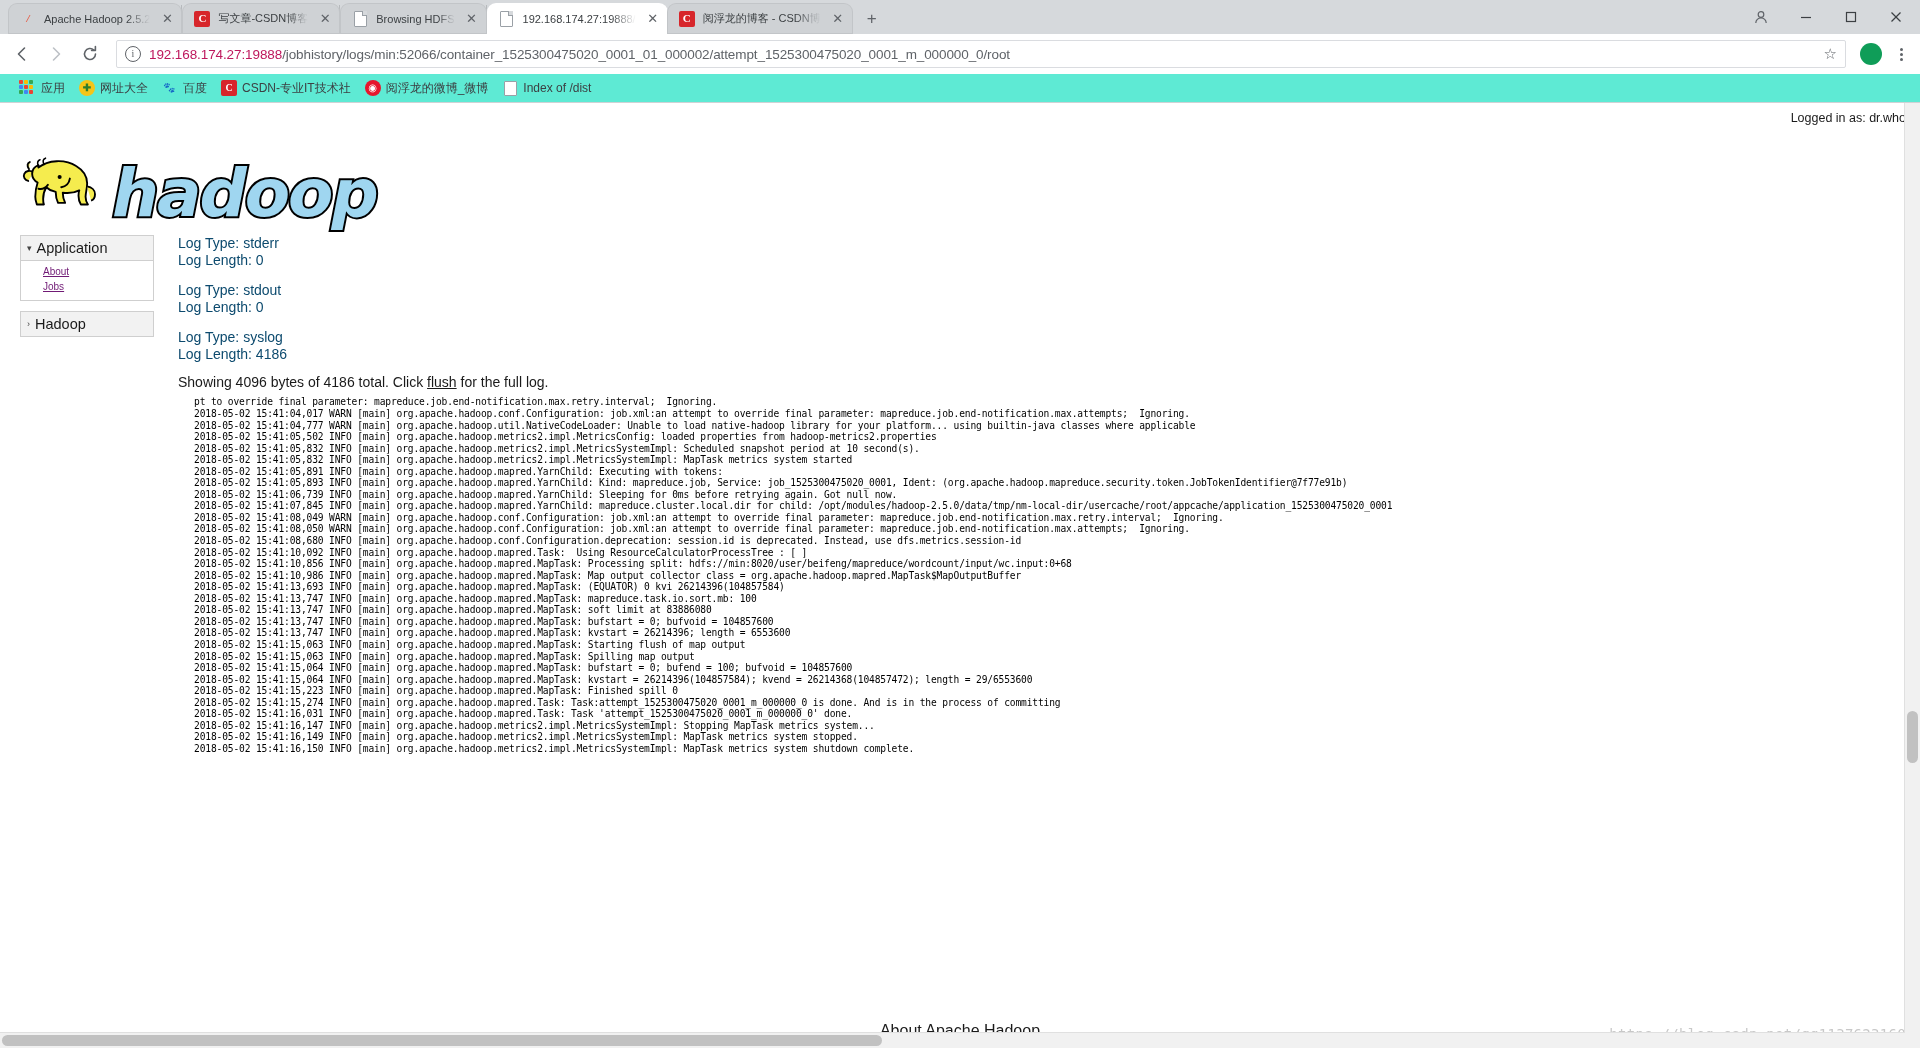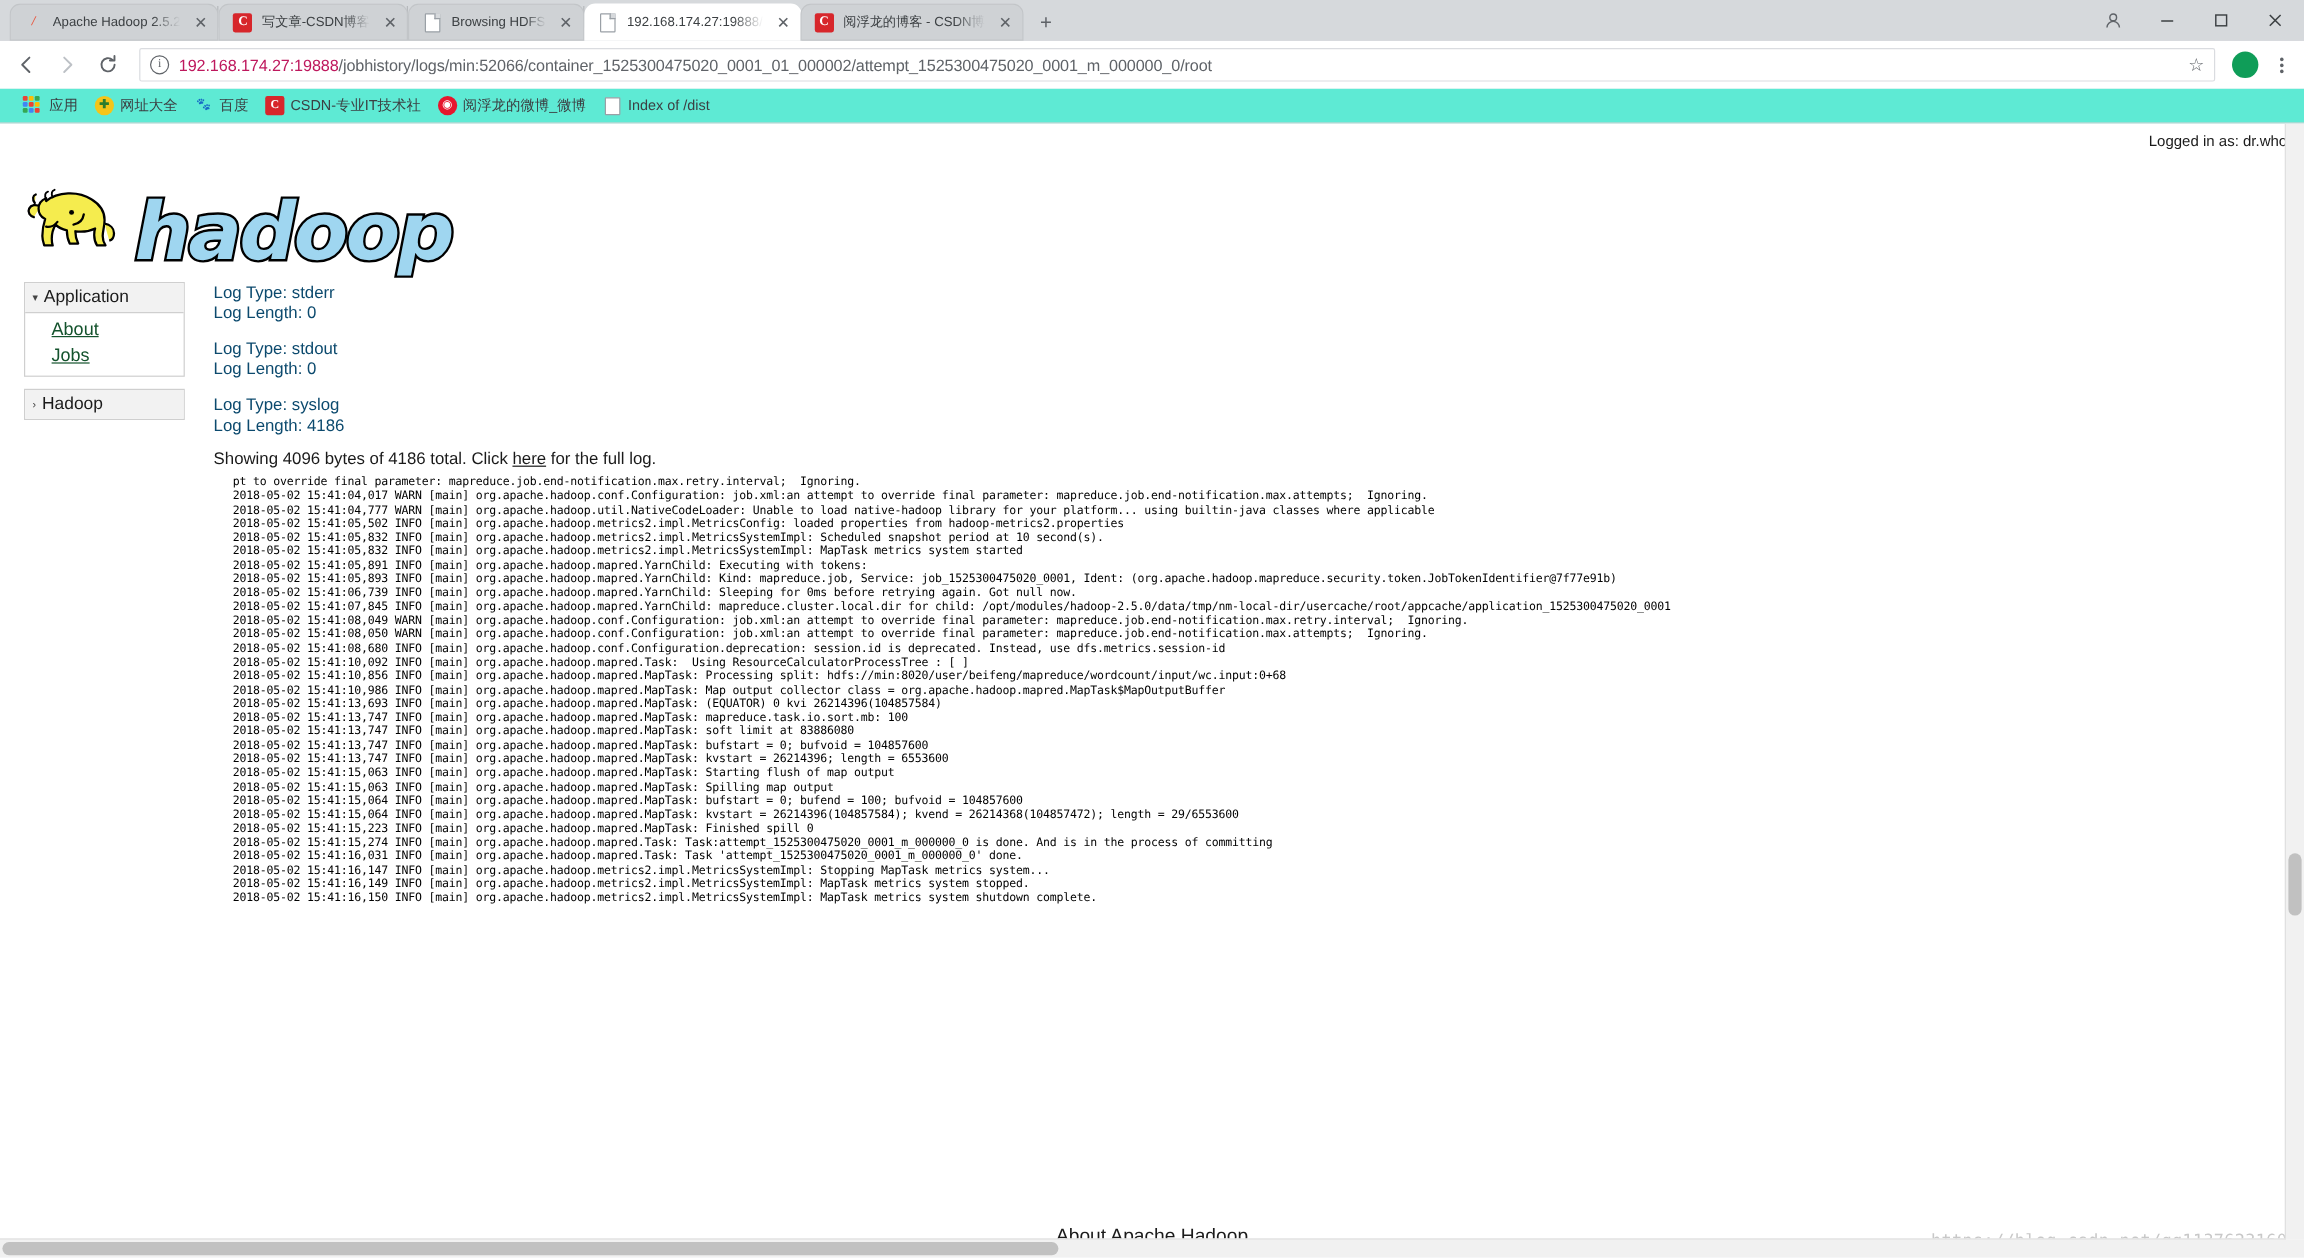--- a/index.html
+++ b/index.html
@@ -136,21 +136,21 @@
 
   .sidebar{width:134px;flex:0 0 134px;margin-left:20px;}
   .navblock{border:1px solid #cfcfcf;background:#fff;margin-bottom:10px;}
   .navhead{
     background:#f2f2f2;border-bottom:1px solid #cfcfcf;
     font-size:14.5px;color:#1a1a1a;padding:4px 6px;display:flex;align-items:center;
   }
   .caret{display:inline-block;margin-right:5px;font-size:9px;color:#444;line-height:1;}
   .navlist{padding:3px 0 6px 0;}
   .navlist a{
-    display:block;font-size:15px;color:#14532d;text-decoration:underline;
+    display:block;font-size:10px;color:#701a75;text-decoration:underline;
     padding:1px 0 1px 22px;line-height:1.3;
   }
   .navblock.collapsed{padding:0;}
   .navblock.collapsed .navhead{border-bottom:none;background:#f2f2f2;}
 
   .content{margin-left:24px;flex:1 1 auto;min-width:0;}
   .logline{font-size:14px;color:#0c4a6e;line-height:1.22;margin:0;}
   .gap{height:13px;}
   .showing{font-size:14px;color:#1a1a1a;margin:11px 0 0 0;}
   .showing a{color:#1a1a1a;text-decoration:underline;}
@@ -384,21 +384,21 @@
           <p class="logline">Log Length: 0</p>
           <div class="gap"></div>
 
           <p class="logline">Log Type: stdout</p>
           <p class="logline">Log Length: 0</p>
           <div class="gap"></div>
 
           <p class="logline">Log Type: syslog</p>
           <p class="logline">Log Length: 4186</p>
 
-          <p class="showing"><span>Showing 4096 bytes of 4186 total. Click </span><a href="#">here</a><span> for the full log.</span></p>
+          <p class="showing"><span>Showing 4096 bytes of 4186 total. Click </span><a href="#">flush</a><span> for the full log.</span></p>
 
           <pre class="logbox">pt to override final parameter: mapreduce.job.end-notification.max.retry.interval;  Ignoring.
 2018-05-02 15:41:04,017 WARN [main] org.apache.hadoop.conf.Configuration: job.xml:an attempt to override final parameter: mapreduce.job.end-notification.max.attempts;  Ignoring.
 2018-05-02 15:41:04,777 WARN [main] org.apache.hadoop.util.NativeCodeLoader: Unable to load native-hadoop library for your platform... using builtin-java classes where applicable
 2018-05-02 15:41:05,502 INFO [main] org.apache.hadoop.metrics2.impl.MetricsConfig: loaded properties from hadoop-metrics2.properties
 2018-05-02 15:41:05,832 INFO [main] org.apache.hadoop.metrics2.impl.MetricsSystemImpl: Scheduled snapshot period at 10 second(s).
 2018-05-02 15:41:05,832 INFO [main] org.apache.hadoop.metrics2.impl.MetricsSystemImpl: MapTask metrics system started
 2018-05-02 15:41:05,891 INFO [main] org.apache.hadoop.mapred.YarnChild: Executing with tokens:
 2018-05-02 15:41:05,893 INFO [main] org.apache.hadoop.mapred.YarnChild: Kind: mapreduce.job, Service: job_1525300475020_0001, Ident: (org.apache.hadoop.mapreduce.security.token.JobTokenIdentifier@7f77e91b)
 2018-05-02 15:41:06,739 INFO [main] org.apache.hadoop.mapred.YarnChild: Sleeping for 0ms before retrying again. Got null now.

